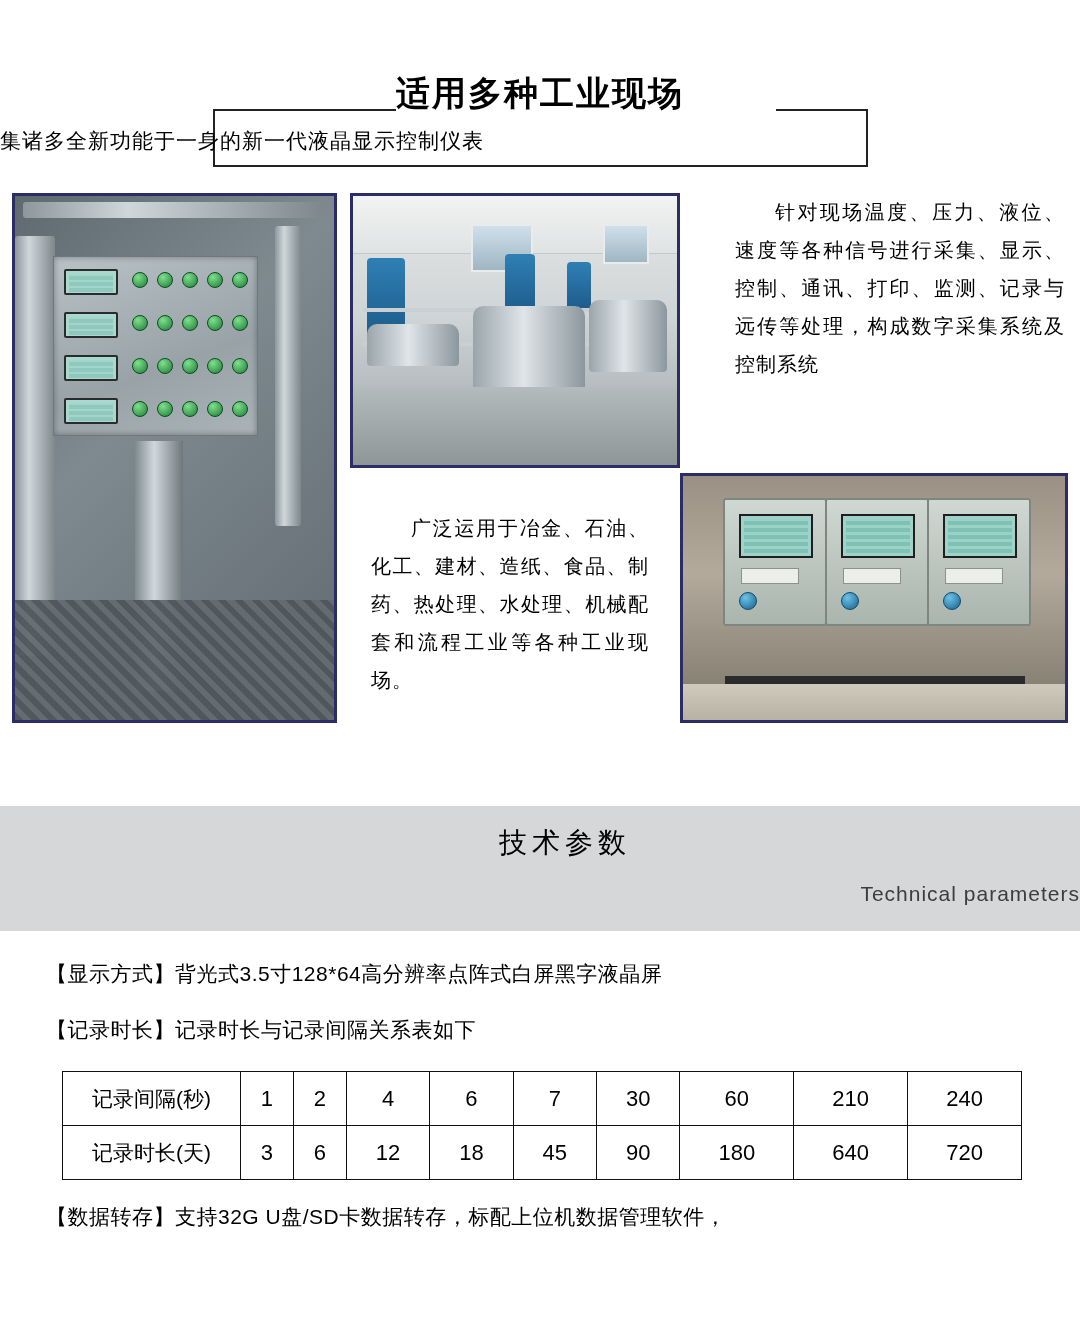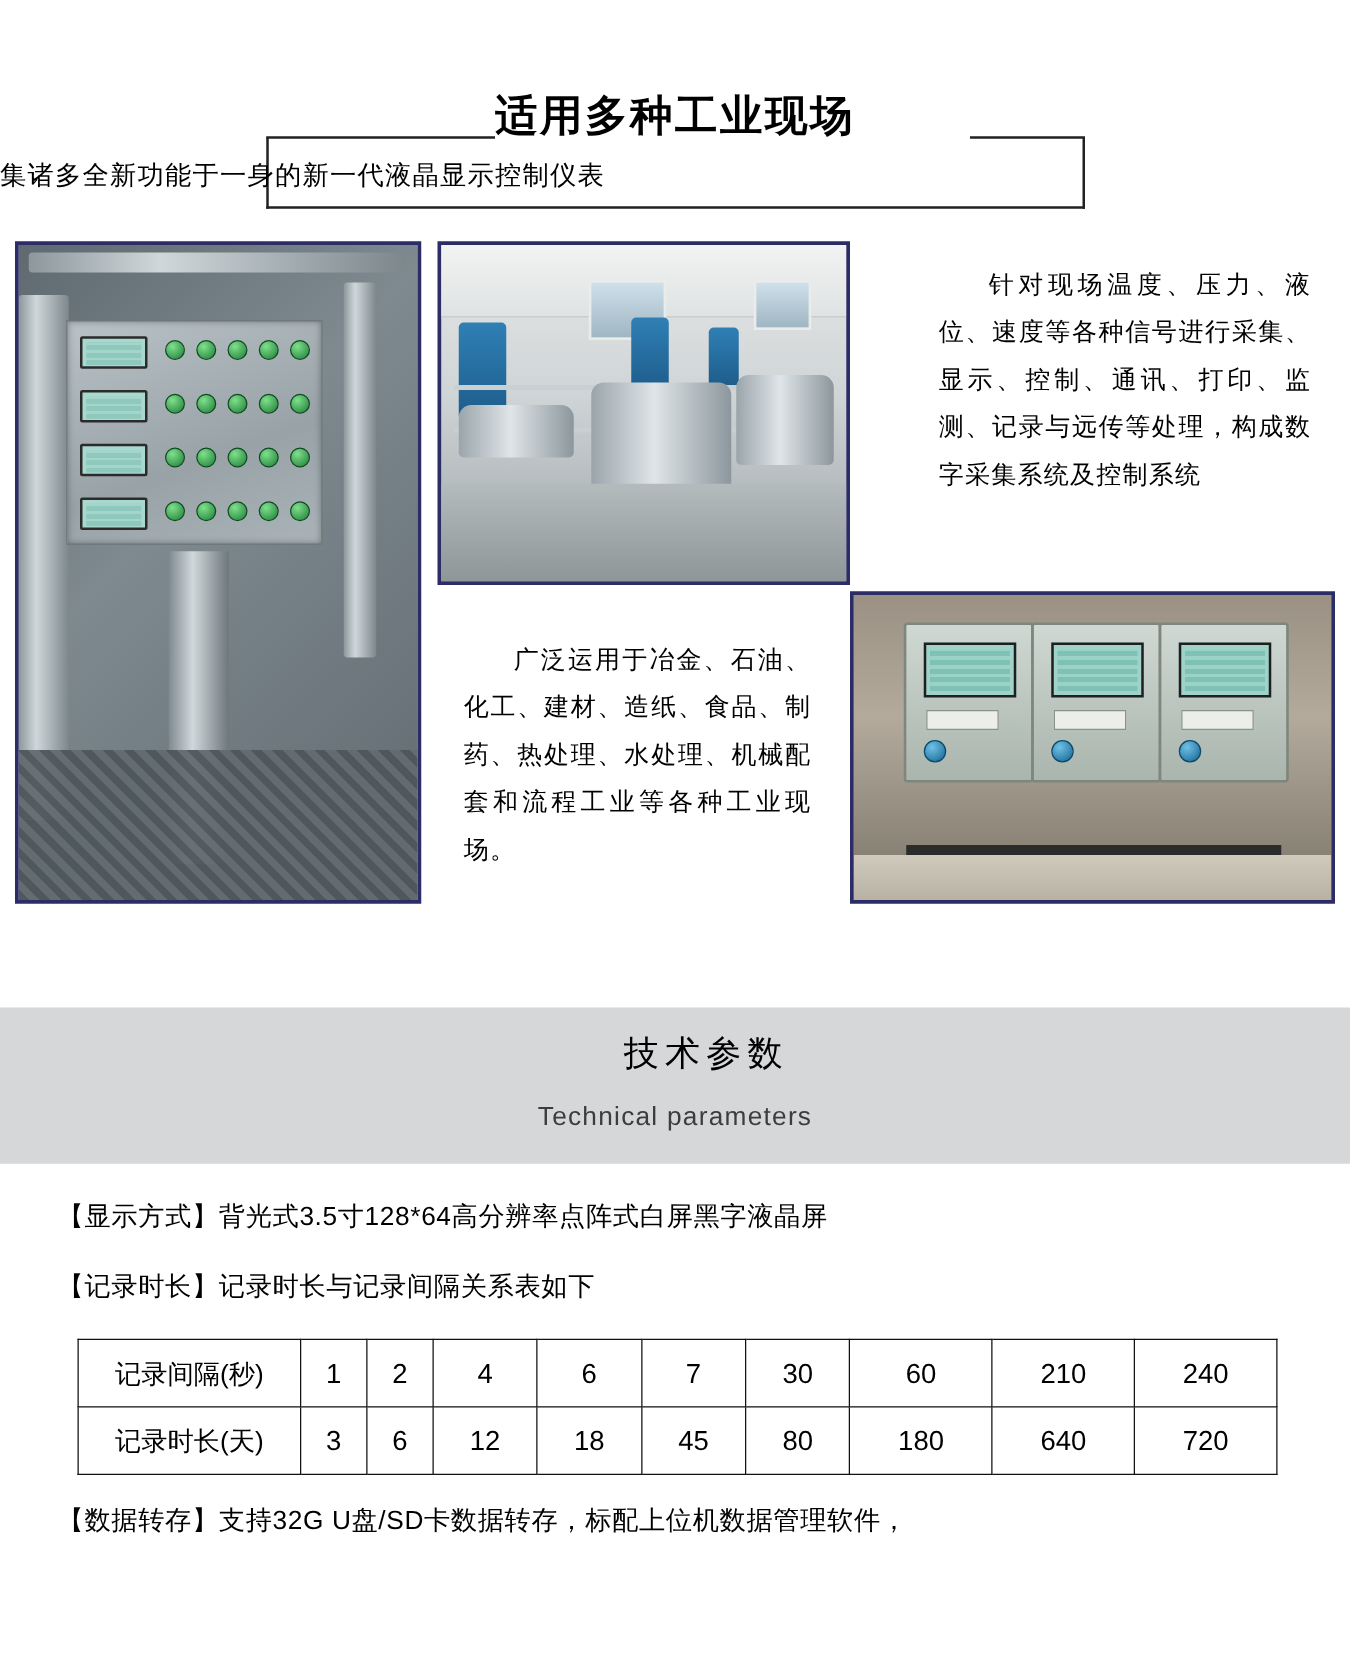--- a/index.html
+++ b/index.html
@@ -254,21 +254,21 @@
   .txt-right {
     position: absolute;
     left: 735px;
     top: 15px;
     width: 330px;
     font-size: 20px;
     line-height: 38px;
     letter-spacing: 1px;
     text-align: justify;
   }
-  .txt-right p { margin: 16px; text-indent: 2em; }
+  .txt-right p { margin: 0; text-indent: 2em; }
 
   .txt-mid {
     position: absolute;
     left: 355px;
     top: 315px;
     width: 310px;
     font-size: 20px;
     line-height: 38px;
     letter-spacing: 1px;
     text-align: justify;
@@ -290,21 +290,21 @@
     text-align: center;
     font-size: 28px;
     font-weight: normal;
     letter-spacing: 5px;
     margin-left: 25px;
   }
   .band-sub {
     position: absolute;
     left: 0; top: 76px;
     width: 1080px;
-    text-align: center;
+    text-align: right;
     font-size: 21px;
     color: #3d3d3d;
     letter-spacing: 1px;
   }
 
   
   .specs {
     position: relative;
     padding: 28px 0 0 0;
   }
@@ -485,21 +485,21 @@
       <td>210</td>
       <td>240</td>
     </tr>
     <tr>
       <td class="head">记录时长(天)</td>
       <td>3</td>
       <td>6</td>
       <td>12</td>
       <td>18</td>
       <td>45</td>
-      <td>80</td>
+      <td>90</td>
       <td>180</td>
       <td>640</td>
       <td>720</td>
     </tr>
   </tbody>
     </table>
 
   <div class="spec-row">
     <span class="spec-key">【数据转存】</span>
     <span class="spec-val">支持32G U盘/SD卡数据转存，标配上位机数据管理软件，</span>

